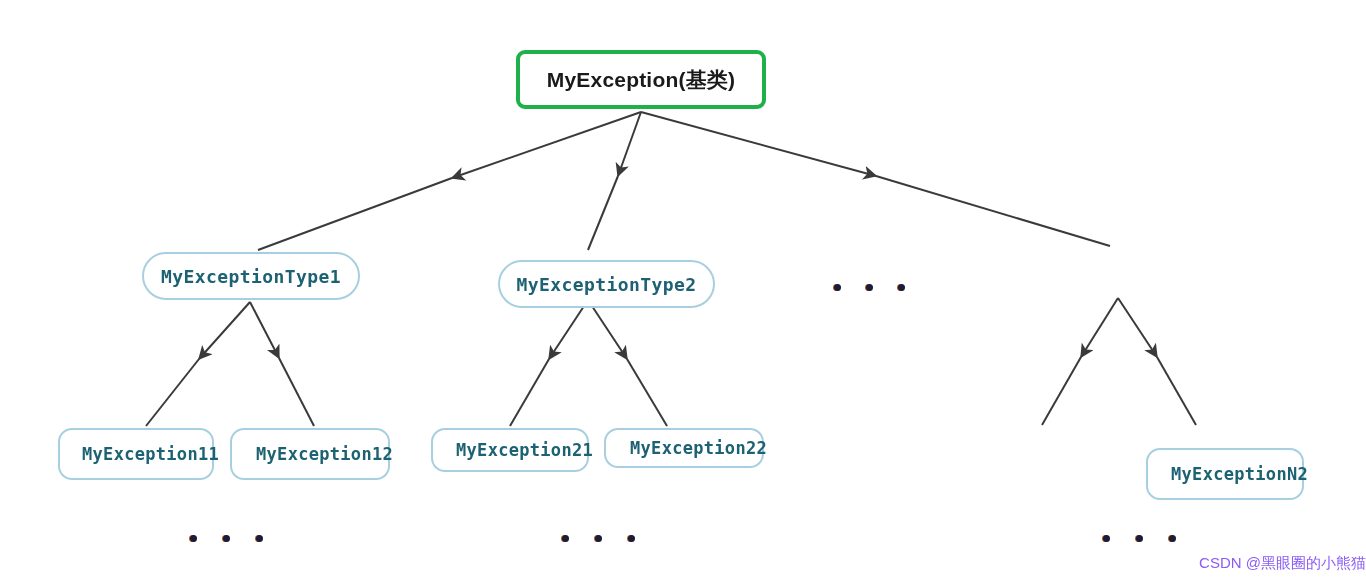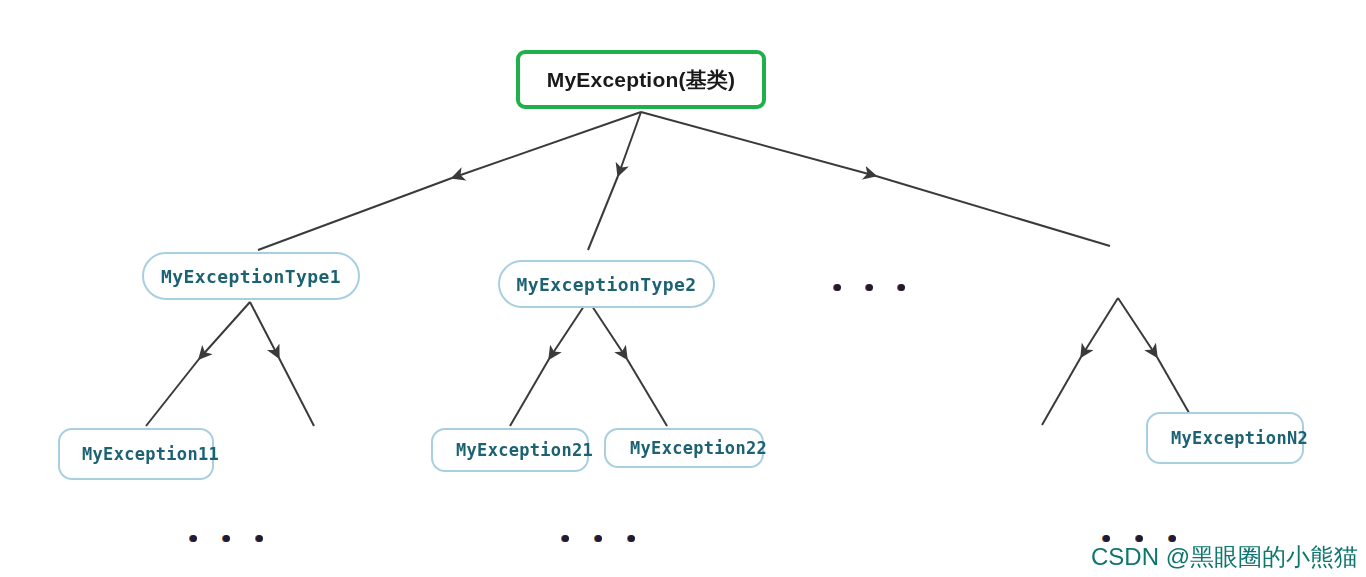--- a/index.html
+++ b/index.html
@@ -80,25 +80,25 @@
     box-shadow: -1px 0 0 0 #b35c12;
   }
   .ellipsis.wide .dot { margin-right: 25px; }
   .ellipsis.wide .dot:last-child { margin-right: 0; }
   .ellipsis.narrow .dot { margin-right: 26px; }
   .ellipsis.narrow .dot:last-child { margin-right: 0; }
 
   
   #watermark {
     position: absolute;
-    right: 8px;
+    right: 0;
     bottom: 4px;
-    color: #0f766e;
+    color: #8b5cf6;
     font-family: "Liberation Sans", sans-serif;
-    font-size: 24px;
+    font-size: 15px;
     white-space: nowrap;
     z-index: 4;
   }
 </style>
 </head>
 <body>
 
 <div id="canvas">
 
   <svg id="edges" viewBox="0 0 1366 577" xmlns="http://www.w3.org/2000/svg">
@@ -167,31 +167,34 @@
   <div class="ellipsis wide" style="left:834px; top:284px;">
     <span class="dot"></span>
     <span class="dot"></span>
     <span class="dot"></span>
   </div>
 
   <div class="node node-leaf" style="left:58px; top:428px; width:156px; height:52px;">
     <span>MyException11</span>
   </div>
 
+  <div class="node node-leaf" style="left:230px; top:428px; width:160px; height:52px;">
+    <span>MyException12</span>
+  </div>
 
   <div class="node node-leaf" style="left:431px; top:428px; width:158px; height:44px;">
     <span>MyException21</span>
   </div>
 
   <div class="node node-leaf" style="left:604px; top:428px; width:160px; height:40px;">
     <span>MyException22</span>
   </div>
 
 
-  <div class="node node-leaf" style="left:1146px; top:412px; width:158px; height:52px;">
+  <div class="node node-leaf" style="left:1146px; top:448px; width:158px; height:52px;">
     <span>MyExceptionN2</span>
   </div>
 
   <div class="ellipsis narrow" style="left:190px; top:535px;">
     <span class="dot"></span>
     <span class="dot"></span>
     <span class="dot"></span>
   </div>
 
   <div class="ellipsis narrow" style="left:562px; top:535px;">

